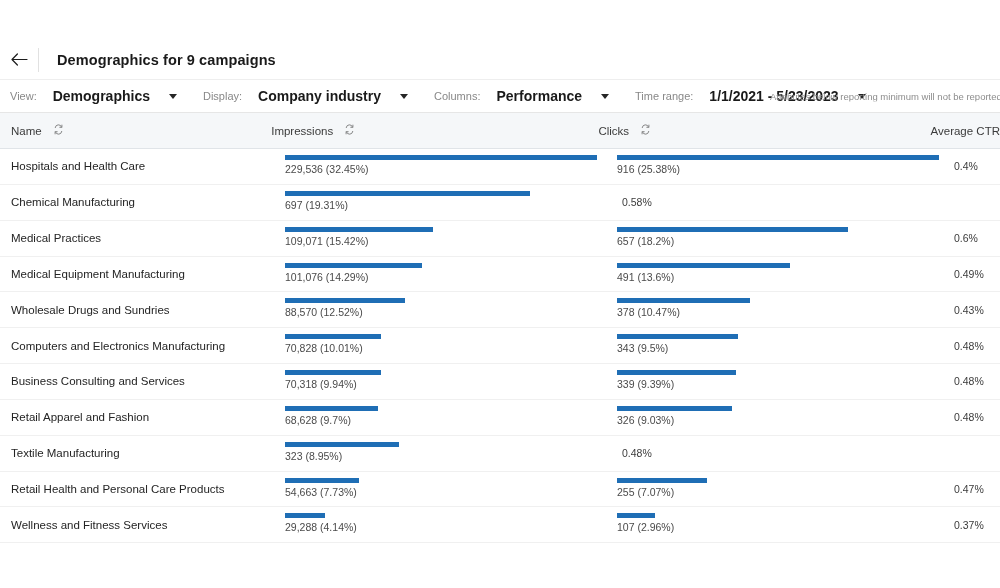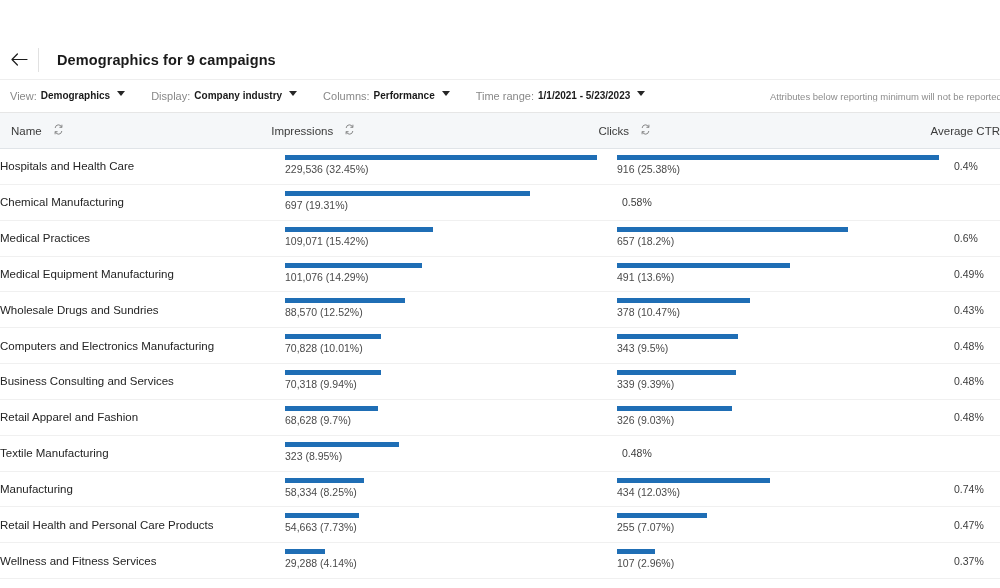--- a/index.html
+++ b/index.html
@@ -49,31 +49,32 @@
     height: 33px;
     display: flex;
     align-items: center;
     padding: 0 0 0 10px;
     border-top: 1px solid #eeeeee;
     position: relative;
     background: #ffffff;
   }
   .tb-group {
     display: flex;
-    gap: 4px;
+    align-items: center;
+    gap: 16px;
     margin-right: 26px;
     cursor: pointer;
     white-space: nowrap;
   }
   .tb-label {
     font-size: 11px;
     color: #888888;
   }
   .tb-value {
-    font-size: 10px;
+    font-size: 14px;
     font-weight: 700;
     color: #1a1a1a;
   }
   .caret {
     display: inline-block;
     width: 0; height: 0;
     border-left: 4px solid transparent;
     border-right: 4px solid transparent;
     border-top: 5px solid #262626;
     margin-left: 3px;
@@ -119,20 +120,21 @@
 
   .row {
     height: 35.85px;
     display: flex;
     align-items: stretch;
     border-bottom: 1px solid #f0f0f0;
     background: #ffffff;
   }
   .cell-name {
     width: 275px;
+    padding-left: 11px;
     display: flex;
     align-items: center;
     font-size: 11.5px;
     color: #242424;
     white-space: nowrap;
   }
   .cell-bar {
     position: relative;
   }
   .cell-impr   { width: 332px; }
@@ -336,32 +338,20 @@
       </div>
       <div class="row">
         <div class="cell-name">Textile Manufacturing</div>
         <div class="cell-bar cell-clicks">
           <div class="bar" style="width: 113.544px;"></div>
           <div class="bar-label">323 (8.95%)</div>
         </div>
         <div class="cell-ctr">0.48%</div>
       </div>
       <div class="row">
-        <div class="cell-name">Manufacturing</div>
-        <div class="cell-bar cell-impr">
-          <div class="bar" style="width: 79.2913px;"></div>
-          <div class="bar-label">58,334 (8.25%)</div>
-        </div>
-        <div class="cell-bar cell-clicks">
-          <div class="bar" style="width: 152.563px;"></div>
-          <div class="bar-label">434 (12.03%)</div>
-        </div>
-        <div class="cell-ctr">0.74%</div>
-      </div>
-      <div class="row">
         <div class="cell-name">Retail Health and Personal Care Products</div>
         <div class="cell-bar cell-impr">
           <div class="bar" style="width: 74.3014px;"></div>
           <div class="bar-label">54,663 (7.73%)</div>
         </div>
         <div class="cell-bar cell-clicks">
           <div class="bar" style="width: 89.6397px;"></div>
           <div class="bar-label">255 (7.07%)</div>
         </div>
         <div class="cell-ctr">0.47%</div>

